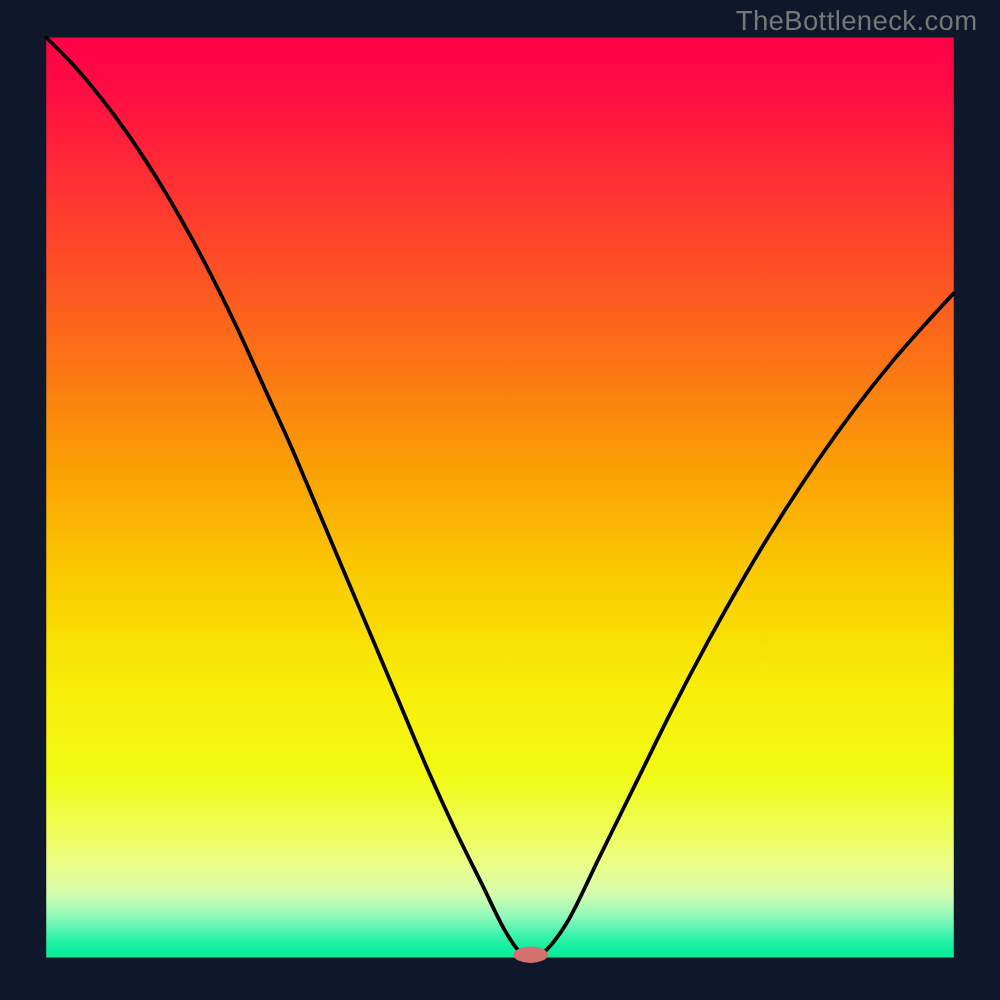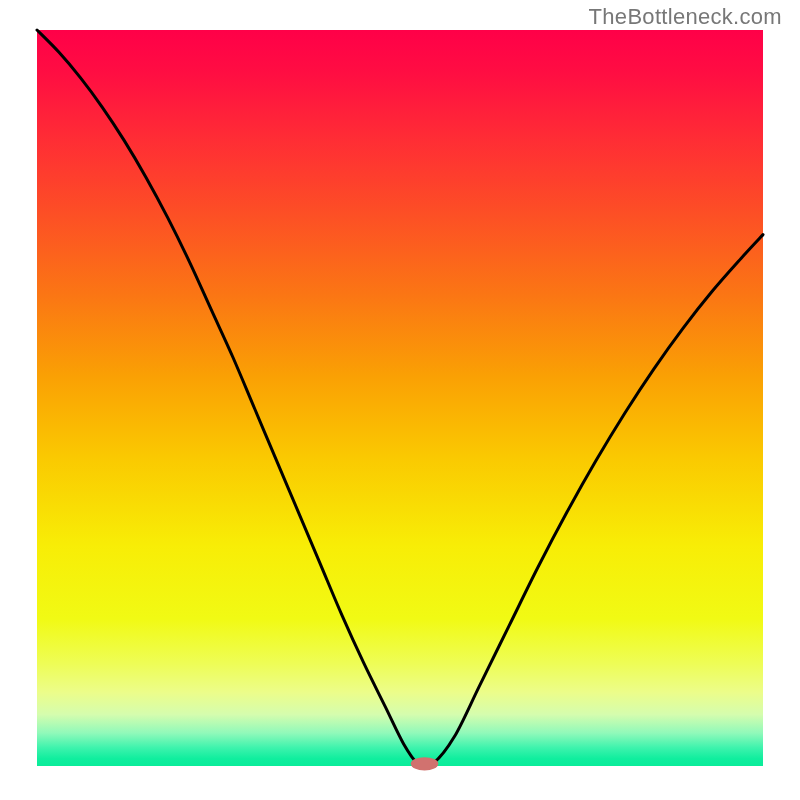--- a/index.html
+++ b/index.html
@@ -7,21 +7,21 @@
     padding: 0;
     width: 800px;
     height: 800px;
     background: #000;
     overflow: hidden;
   }
   .frame {
     position: relative;
     width: 800px;
     height: 800px;
-    background: #ffffff;
+    background: #0f172a;
   }
   .watermark {
     position: absolute;
     top: 4px;
     right: 18px;
     color: #777;
     font-family: Arial, Helvetica, sans-serif;
     font-size: 22px;
     letter-spacing: 0.3px;
     z-index: 5;

